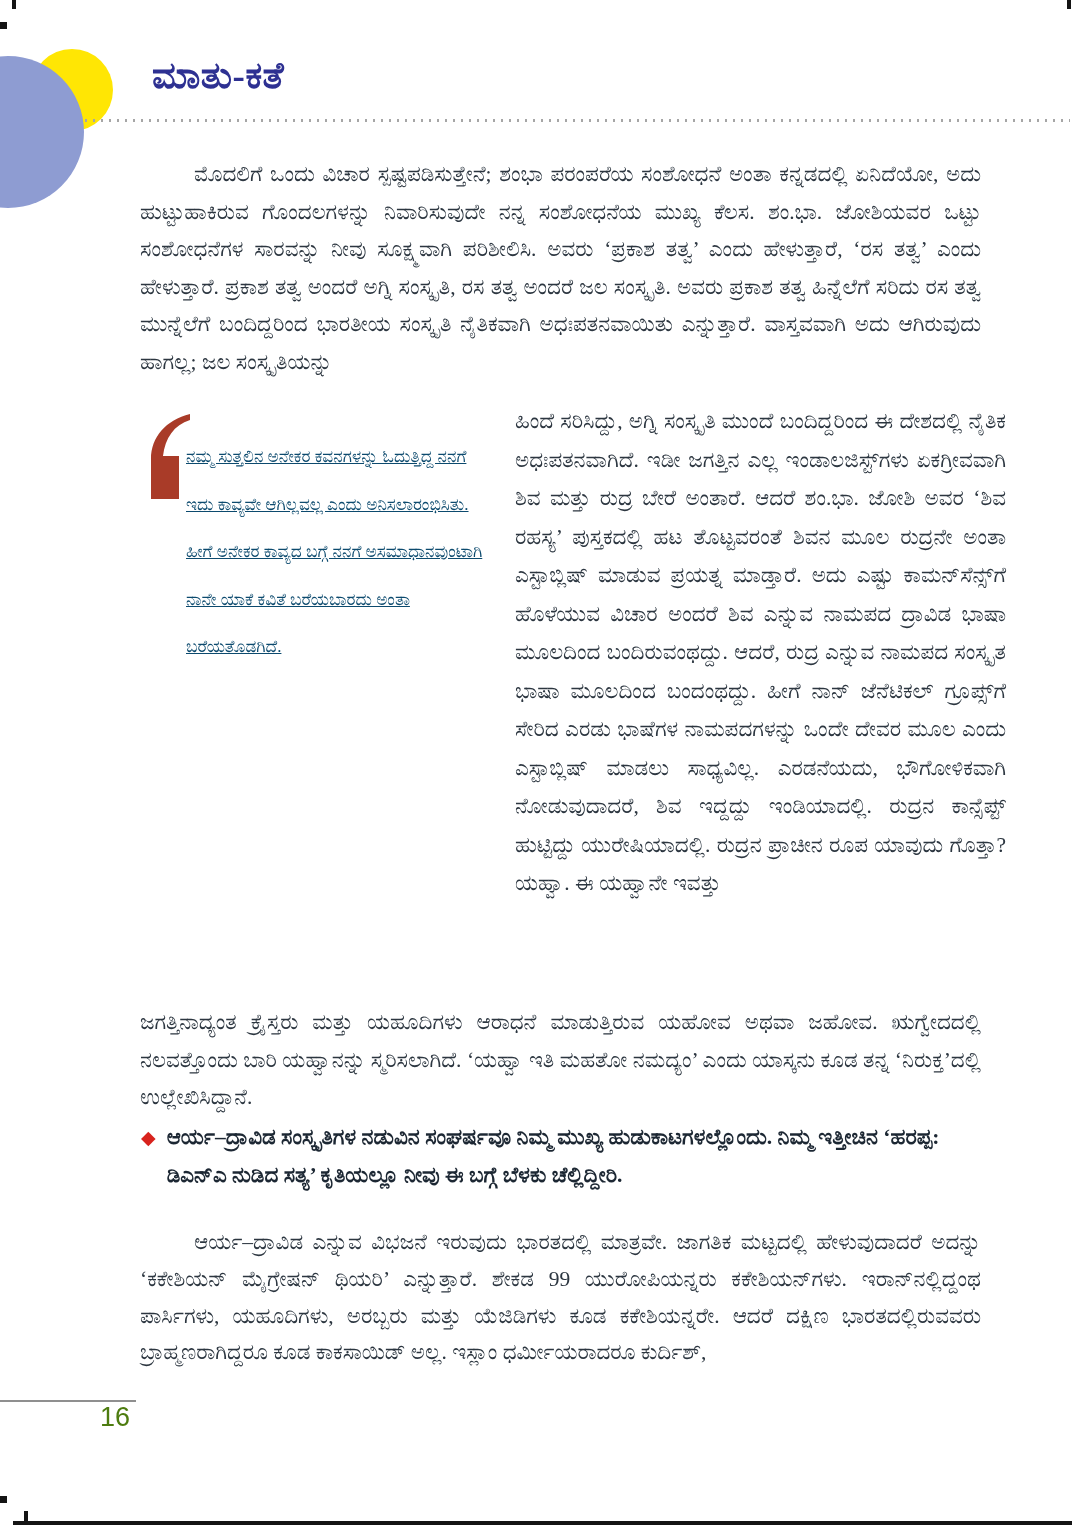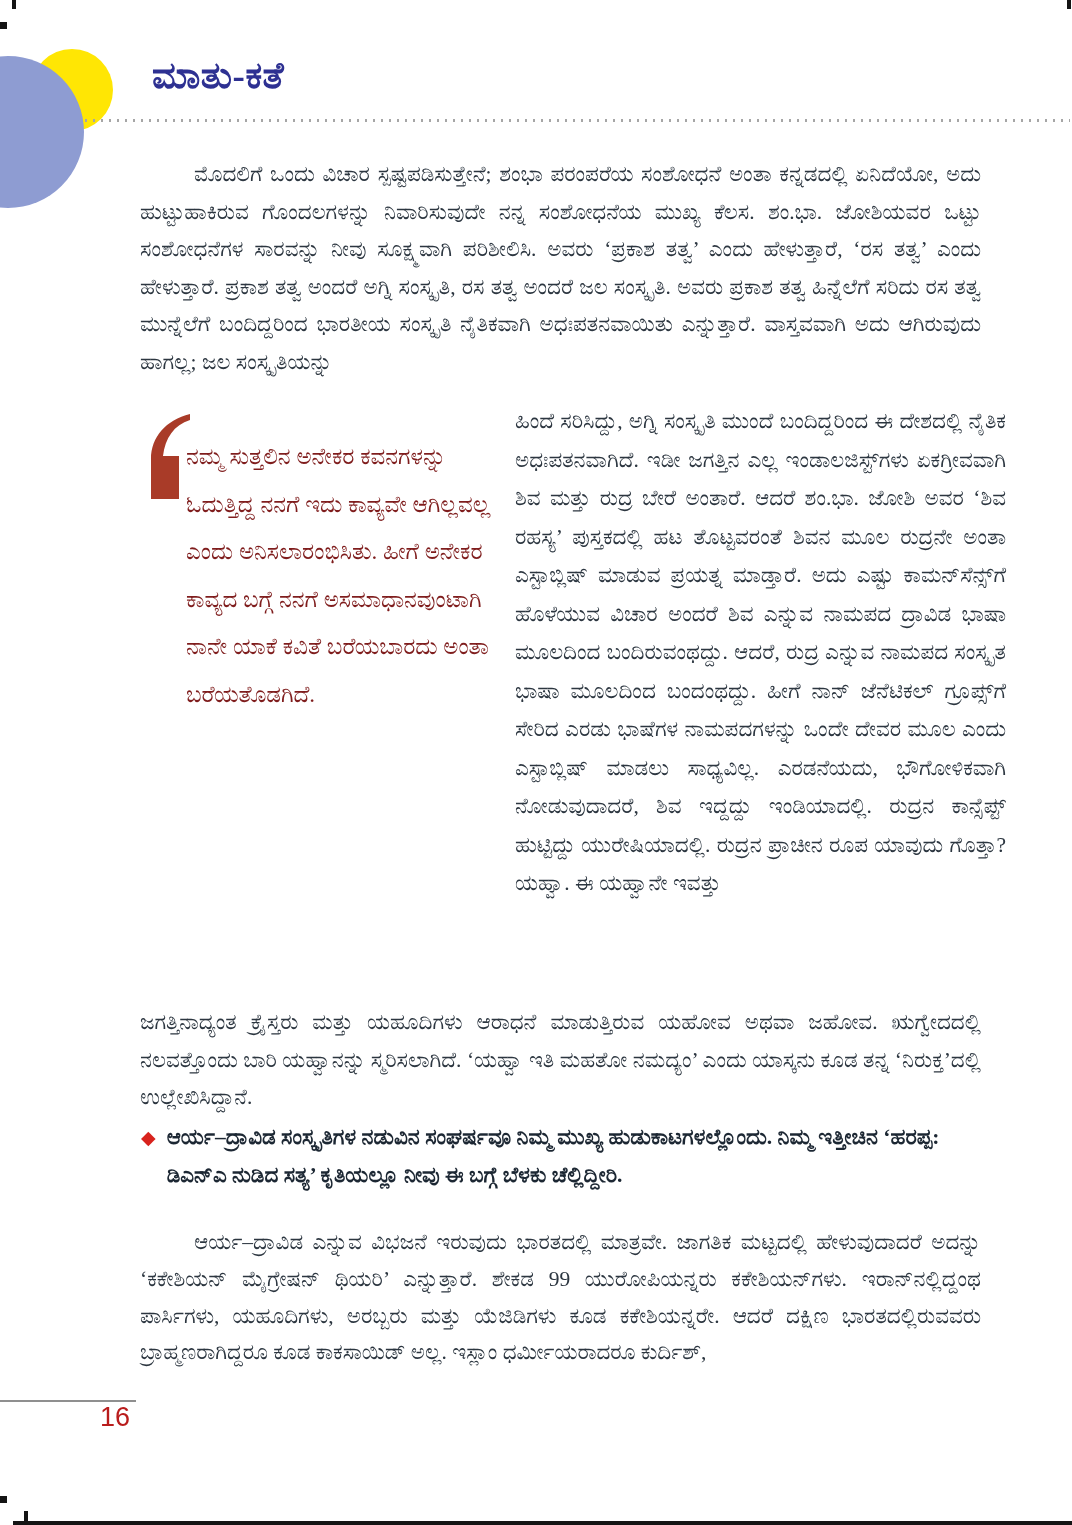--- a/index.html
+++ b/index.html
@@ -32,42 +32,43 @@
   .para.indent{text-indent:54px;}
   .para1{top:156px;left:140px;width:841px;}
   .col-right{top:402px;left:515px;width:491px;line-height:38.5px;}
   .para2{top:984px;left:140px;width:841px;margin-top:20px;}
   .para3{top:1224px;left:140px;width:841px;line-height:36.8px;}
 
   
   .quote-mark{position:absolute;top:413px;left:148px;width:46px;height:86px;}
   .pull-quote{
     position:absolute;top:433px;left:186px;width:306px;
-    font-size:23px;line-height:47.5px;color:#7f1d1d;
+    font-size:17px;line-height:47.5px;color:#0c4a6e;
     font-family:"Liberation Serif","DejaVu Serif",serif;
+    text-decoration:underline;
   }
 
   
   .question{
     position:absolute;top:1119px;left:141px;width:810px;
     display:flex;align-items:flex-start;gap:11px;
     font-weight:bold;font-size:21.5px;line-height:37.5px;color:#1c2733;
   }
   .diamond{
     color:#d8231d;font-size:19px;line-height:37.5px;flex:0 0 auto;
     font-family:"DejaVu Sans",sans-serif;
   }
   .qtext{flex:1 1 auto;}
 
   
   .folio-rule{position:absolute;top:1400px;left:0;width:136px;height:2px;background:#8f8f8f;}
   .page-number{
     position:absolute;top:1402px;left:0;width:136px;text-align:right;padding-right:6px;
     font-family:"Liberation Sans","DejaVu Sans",sans-serif;
-    font-size:27px;color:#b91c1c;
+    font-size:27px;color:#4d7c0f;
   }
 
   
   .mark{position:absolute;background:#141414;}
   .m-tick-tl{left:12px;top:0;width:4px;height:9px;}
   .m-dot-tl{left:0;top:22px;width:7px;height:7px;}
   .m-tick-tr{left:1067px;top:0;width:4px;height:9px;}
   .m-dot-bl{left:0;top:1496px;width:7px;height:7px;}
   .m-tick-bl{left:24px;top:1511px;width:4px;height:11px;}
   .m-line-b{left:13px;top:1521px;width:1059px;height:4px;}

